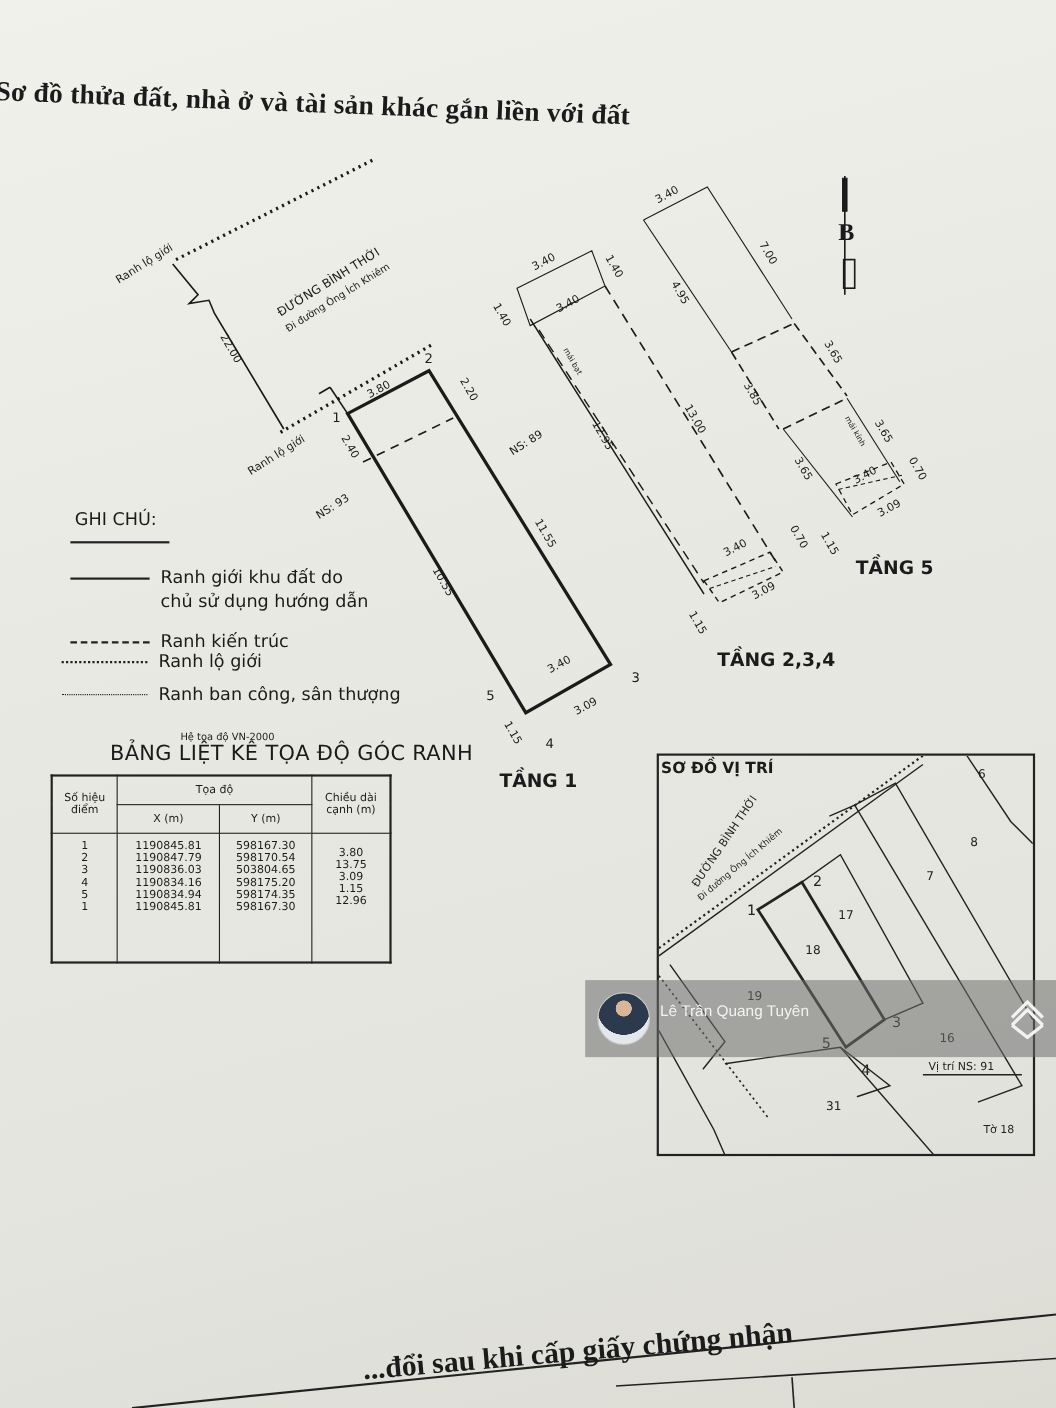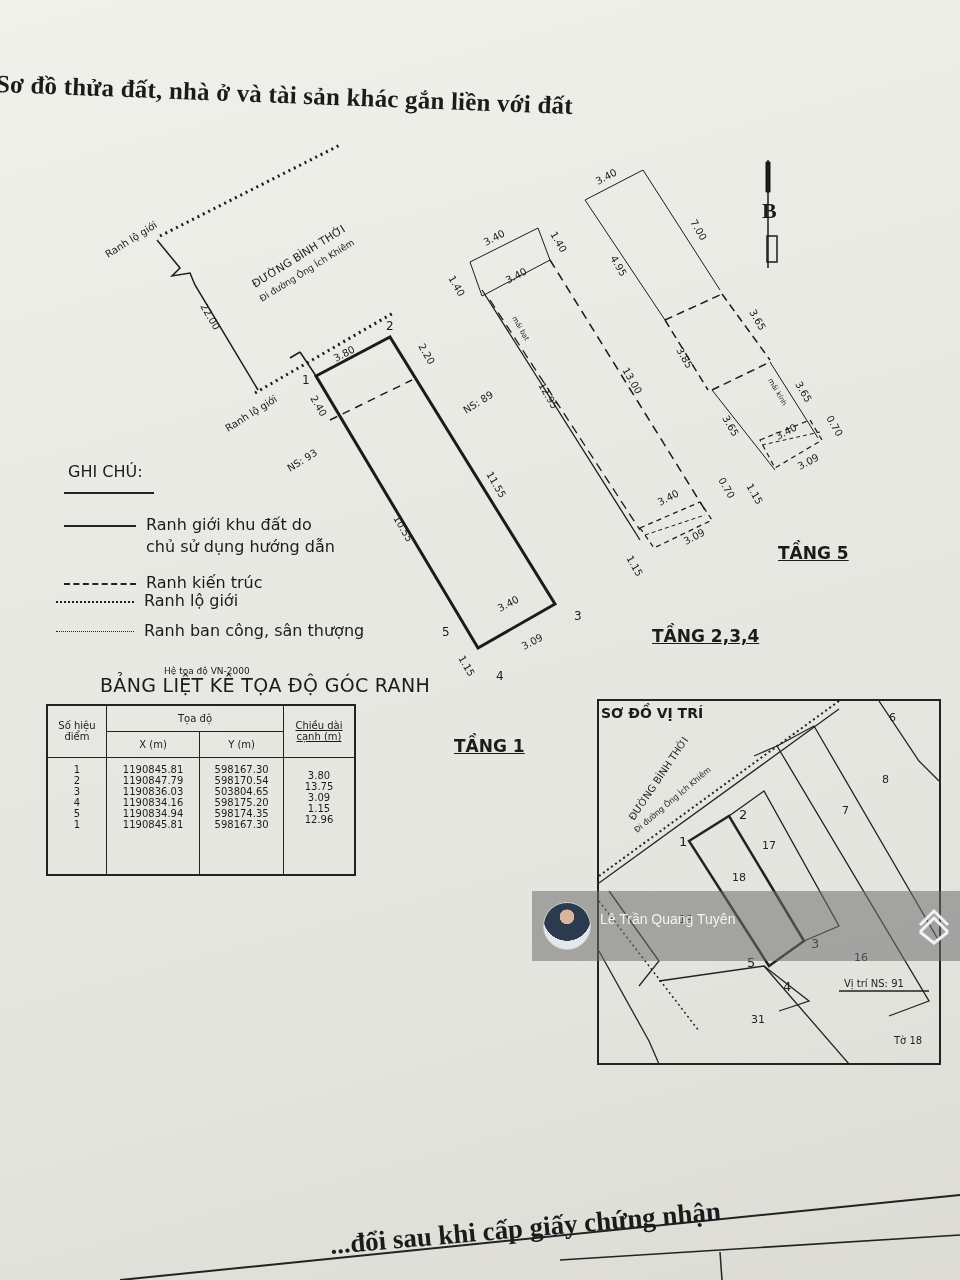--- a/index.html
+++ b/index.html
@@ -11,21 +11,21 @@
   .doc-title{left:-4px;top:70px;font-size:25px;transform:rotate(2.2deg);transform-origin:left center;white-space:nowrap;letter-spacing:0.2px;}
   .legend-title{left:68px;top:462px;font-size:16px;}
   .legend-underline{left:64px;top:492px;width:90px;border-top:2px solid #222;}
   .legend-row{font-size:16px;white-space:nowrap;}
   .legend-line{display:inline-block;width:72px;vertical-align:middle;margin-right:10px;}
   .table-title{left:100px;top:664px;font-size:19px;letter-spacing:0.3px;margin-top:10px;}
   .table-sub{left:164px;top:666px;font-size:9px;}
   table.coords{position:absolute;left:46px;top:704px;width:310px;height:172px;border-collapse:collapse;font-size:10px;border:2px solid #222;}
   table.coords th,table.coords td{border:1.5px solid #222;text-align:center;font-weight:normal;}
   table.coords td{vertical-align:top;padding-top:6px;line-height:11px;font-size:10px;}
-  .label{font-size:17px;font-weight:bold;text-decoration:underline;white-space:nowrap;margin-top:36px;}
+  .label{font-size:17px;font-weight:bold;white-space:nowrap;}
   .overlay{left:532px;top:891px;width:428px;height:70px;background:rgba(110,110,110,0.55);}
   .avatar{left:543px;top:902px;width:46px;height:46px;border-radius:50%;background:radial-gradient(circle at 50% 30%,#d9b69a 0 18%,#2b3a4c 19% 60%,#e3e8ec 61%);border:1px solid #ccc;}
   .overlay-name{left:600px;top:911px;font-size:14px;color:#f2f2f2;font-family:"Liberation Sans",sans-serif;white-space:nowrap;}
   .logo{left:914px;top:905px;width:40px;height:40px;}
   .bottom-title{left:330px;top:1230px;font-size:27px;transform:rotate(-5deg);transform-origin:left center;white-space:nowrap;}
 </style>
 </head>
 <body>
 
 <div class="abs serif doc-title">Sơ đồ thửa đất, nhà ở và tài sản khác gắn liền với đất</div>
@@ -136,21 +136,21 @@
   <span class="legend-line" style="width:78px;border-top:1px dotted #222;"></span><span>Ranh ban công, sân thượng</span>
 </div>
 
 <div class="abs table-title">BẢNG LIỆT KÊ TỌA ĐỘ GÓC RANH</div>
 <div class="abs table-sub">Hệ tọa độ VN-2000</div>
 <table class="coords">
   <tbody>
       <tr style="height:26px;">
     <th rowspan="2" style="width:56px;font-size:10px;margin-left:39px;">Số hiệu điểm</th>
     <th colspan="2">Tọa độ</th>
-    <th rowspan="2" style="width:68px;font-size:10px;text-decoration:underline;">Chiều dài cạnh (m)</th>
+    <th rowspan="2" style="width:68px;font-size:10px;">Chiều dài cạnh (m)</th>
   </tr>
   <tr style="height:26px;">
     <th>X (m)</th>
     <th>Y (m)</th>
   </tr>
   <tr>
     <td>
       <div>1</div>
       <div>2</div>
       <div>3</div>
@@ -178,21 +178,21 @@
       <div>3.80</div>
       <div>13.75</div>
       <div>3.09</div>
       <div>1.15</div>
       <div>12.96</div>
     </td>
   </tr>
 </tbody>
   </table>
 
-<div class="abs" style="left:597px;top:685px;width:340px;height:362px;border:2px solid #222;overflow:hidden;margin-top:14px;">
+<div class="abs" style="left:597px;top:685px;width:340px;height:362px;border:2px solid #222;overflow:hidden;">
   <div class="abs" style="left:2px;top:4px;font-size:14px;font-weight:bold;">SƠ ĐỒ VỊ TRÍ</div>
   <svg class="abs" style="left:0;top:0;" width="340" height="362">
     <g stroke="#222" fill="none" stroke-width="1.3">
       <line x1="0" y1="175" x2="240" y2="0" stroke-width="2" stroke-dasharray="2 3"></line>
       <line x1="0" y1="182" x2="240" y2="8"></line>
       <polygon points="90,140 130,115 205,240 170,265" stroke-width="2.5"></polygon>
       <polyline points="130,115 165,90 240,225 205,240"></polyline>
       <polyline points="155,55 178,45 330,300 290,315"></polyline>
       <polyline points="178,45 215,25 340,240"></polyline>
       <polyline points="280,0 320,60 340,80"></polyline>

